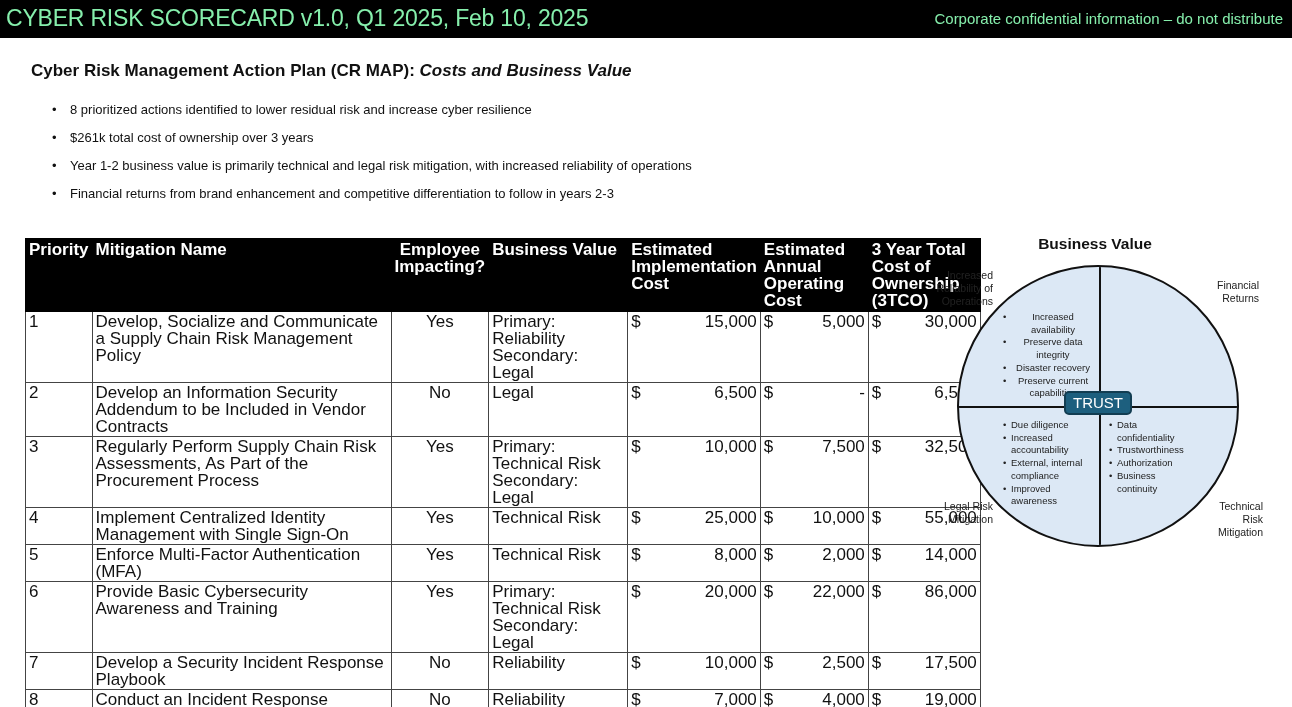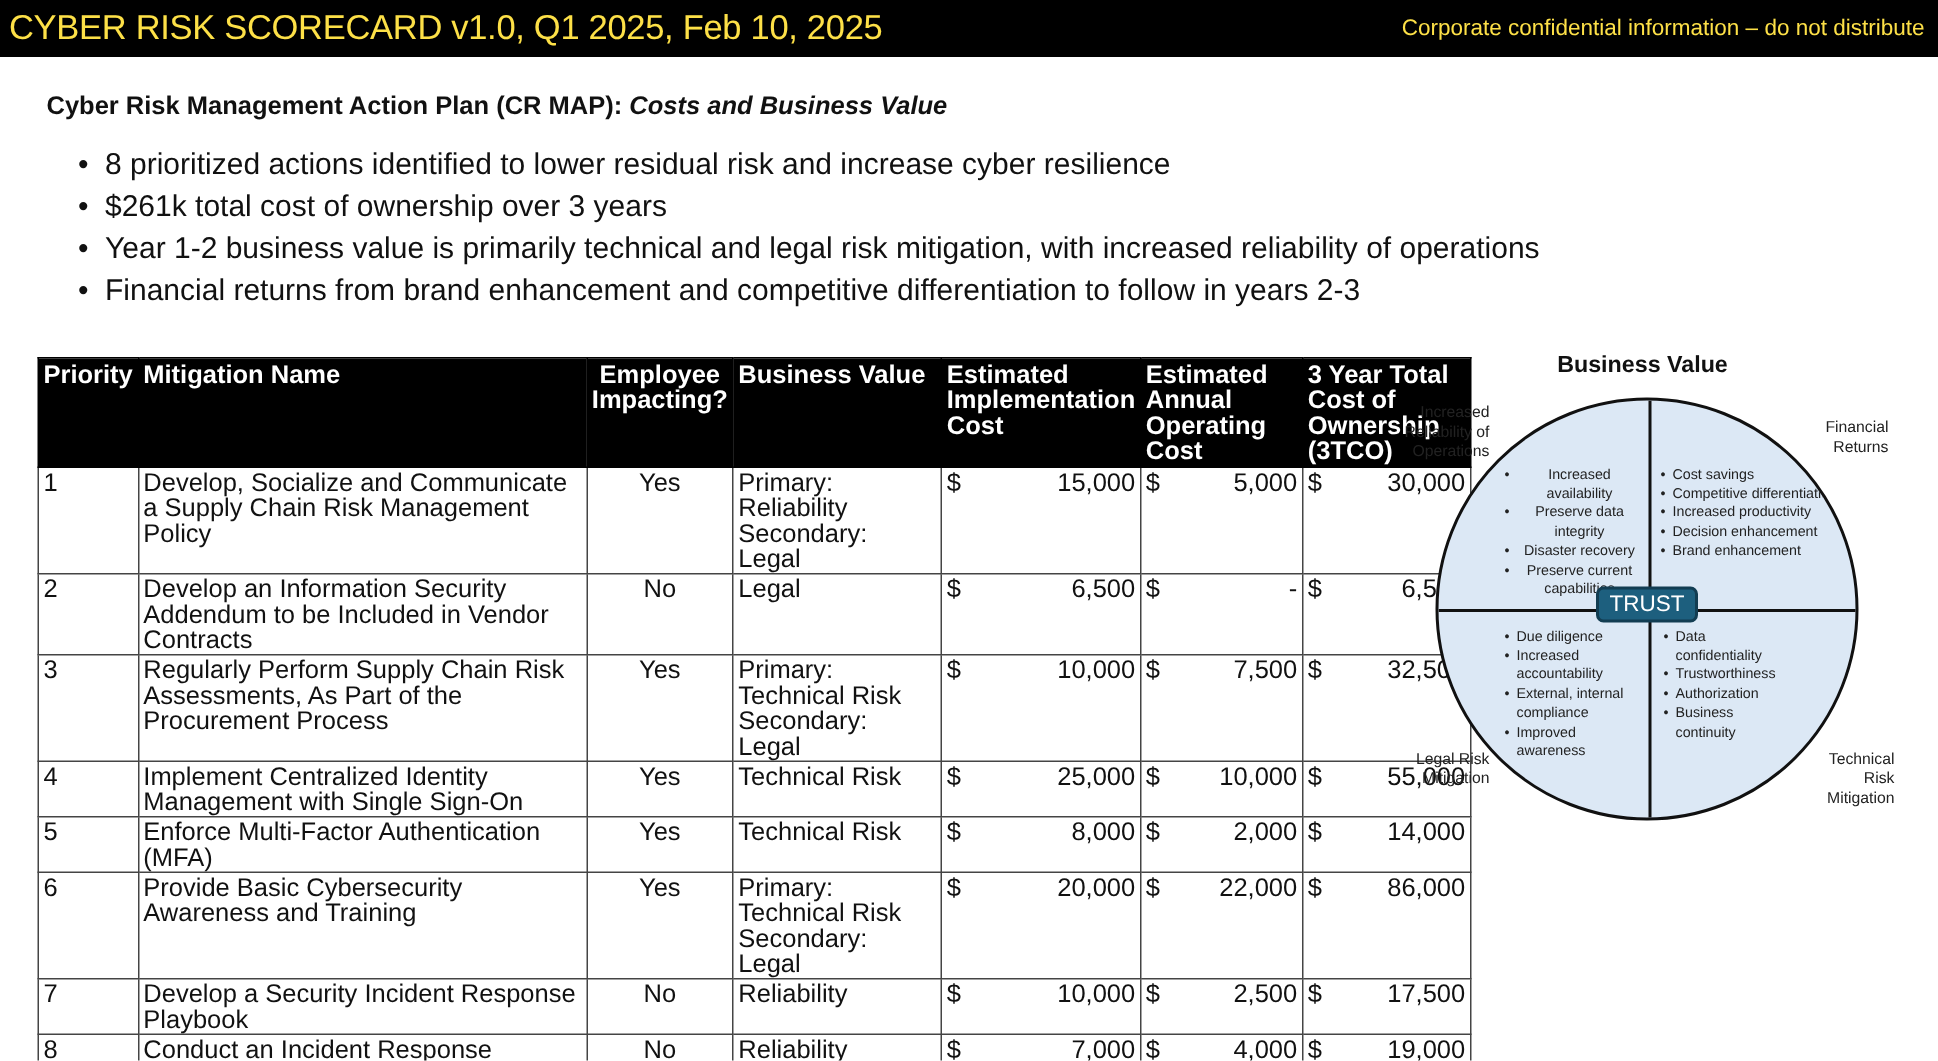--- a/index.html
+++ b/index.html
@@ -1,27 +1,27 @@
 <!DOCTYPE html>
 <html><head>
 <meta charset="utf-8">
 <style>
   * { box-sizing: border-box; margin: 0; padding: 0; }
   html, body { width: 1292px; height: 707px; background: #ffffff; overflow: hidden; }
   body { font-family: "Liberation Sans", sans-serif; color: #111; position: relative; }
 
-  .topbar { position: absolute; left: 0; top: 0; width: 1292px; height: 38px; background: #000; color: #fde047; }
+  .topbar { position: absolute; left: 0; top: 0; width: 1292px; height: 38px; background: #000; color: #86efac; }
   .topbar .title { position: absolute; left: 6px; top: 5px; font-size: 23px; letter-spacing: -0.2px; white-space: nowrap; }
   .topbar .conf { position: absolute; right: 9px; top: 10px; font-size: 15px; white-space: nowrap; }
 
   .heading { position: absolute; left: 31px; top: 61px; font-size: 17px; font-weight: bold; white-space: nowrap; }
   .heading em { font-style: italic; }
 
   .bullets { position: absolute; left: 52px; top: 100px; list-style: none; }
-  .bullets li { font-size: 20px; height: 28px; line-height: 20px; white-space: nowrap; position: relative; padding-left: 18px; }
+  .bullets li { font-size: 13px; height: 28px; line-height: 20px; white-space: nowrap; position: relative; padding-left: 18px; }
   .bullets li::before { content: "\2022"; position: absolute; left: 0; top: 0; }
 
   table.cr { position: absolute; left: 25px; top: 238px; border-collapse: collapse; font-size: 17px; table-layout: fixed; }
   table.cr th { background: #000; color: #fff; font-weight: bold; vertical-align: top; padding: 2px 3px; line-height: 17px; text-align: left; border: 1px solid #000; }
   table.cr th.r { text-align: left; margin-top: 28px; }
   table.cr th.c { text-align: center; }
   table.cr td { border: 1px solid #444; vertical-align: top; padding: 1px 3px; line-height: 17px; }
   table.cr td.c { text-align: center; }
   table.cr td.money { white-space: nowrap; }
   table.cr td.money .sym { float: left; }
@@ -272,27 +272,20 @@
 
   <div class="circle">
     <div class="vline"></div>
     <div class="hline"></div>
     <ul class="quad" style="left:44px; top:44px; width:92px;text-align:center;">
       <li>Increased availability</li>
       <li>Preserve data integrity</li>
       <li>Disaster recovery</li>
       <li>Preserve current capabilities</li>
     </ul>
-    <ul class="quad" style="left:148px; top:44px; width:120px;">
-      <li>Cost savings</li>
-      <li>Competitive differentiation</li>
-      <li>Increased productivity</li>
-      <li>Decision enhancement</li>
-      <li>Brand enhancement</li>
-    </ul>
     <ul class="quad" style="left:44px; top:152px; width:92px;">
       <li>Due diligence</li>
       <li>Increased accountability</li>
       <li>External, internal compliance</li>
       <li>Improved awareness</li>
     </ul>
     <ul class="quad" style="left:150px; top:152px; width:88px;">
       <li>Data confidentiality</li>
       <li>Trustworthiness</li>
       <li>Authorization</li>

